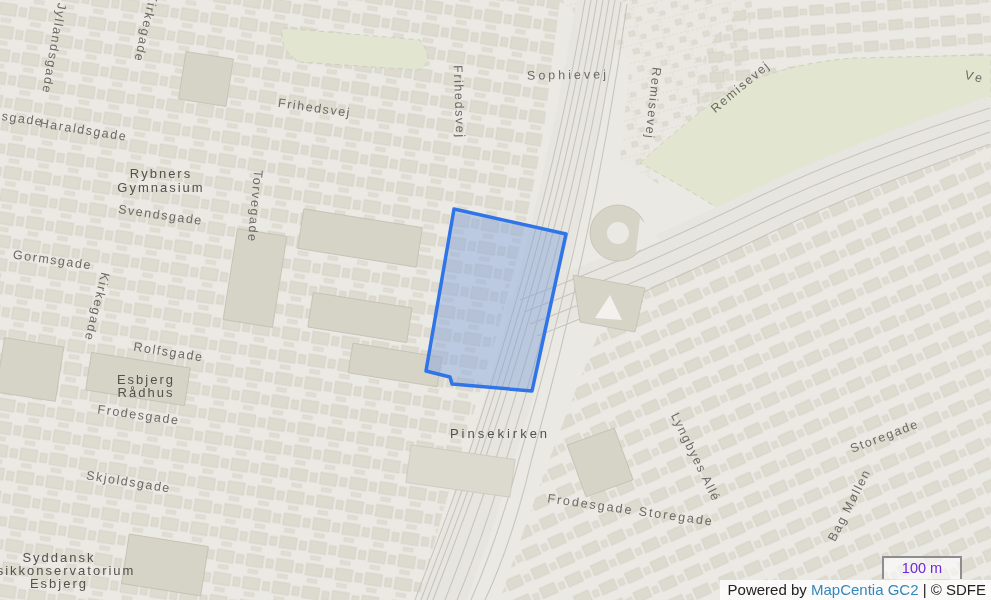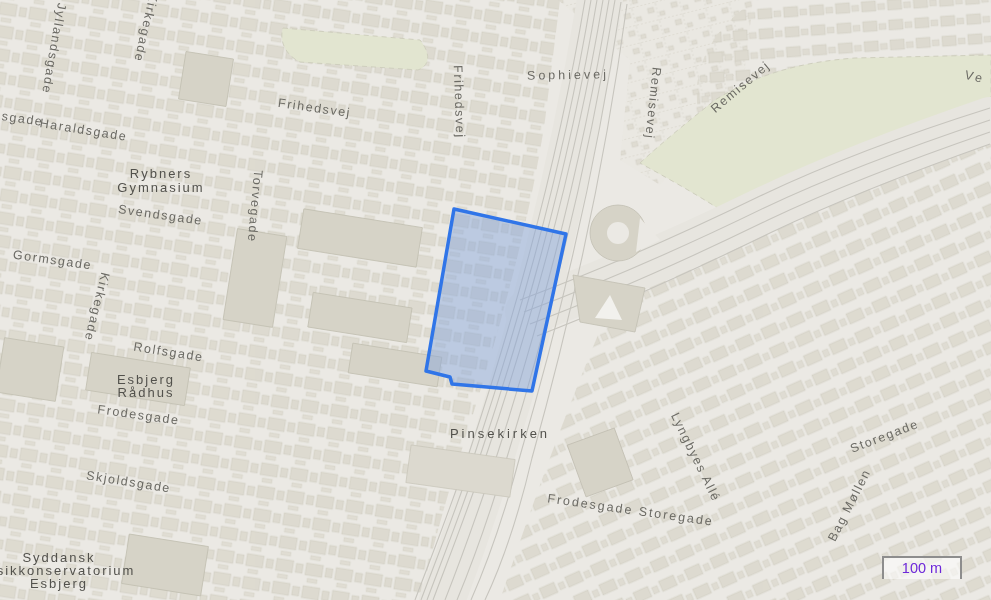--- a/index.html
+++ b/index.html
@@ -187,13 +187,14 @@
         <text x="59" y="562" class="lbl-place">Syddansk</text>
         <text x="55" y="575" class="lbl-place">Musikkonservatorium</text>
         <text x="59" y="588" class="lbl-place">Esbjerg</text>
       </g>
 </svg>
 
 <div class="scalebar">
   <span>100 m</span>
 </div>
 
+<div class="attribution"><span>Powered by </span><a href="#" style="color: rgb(50, 136, 189);">MapCentia GC2</a><span> | © SDFE</span></div>
 </div>
 
 </body></html>

